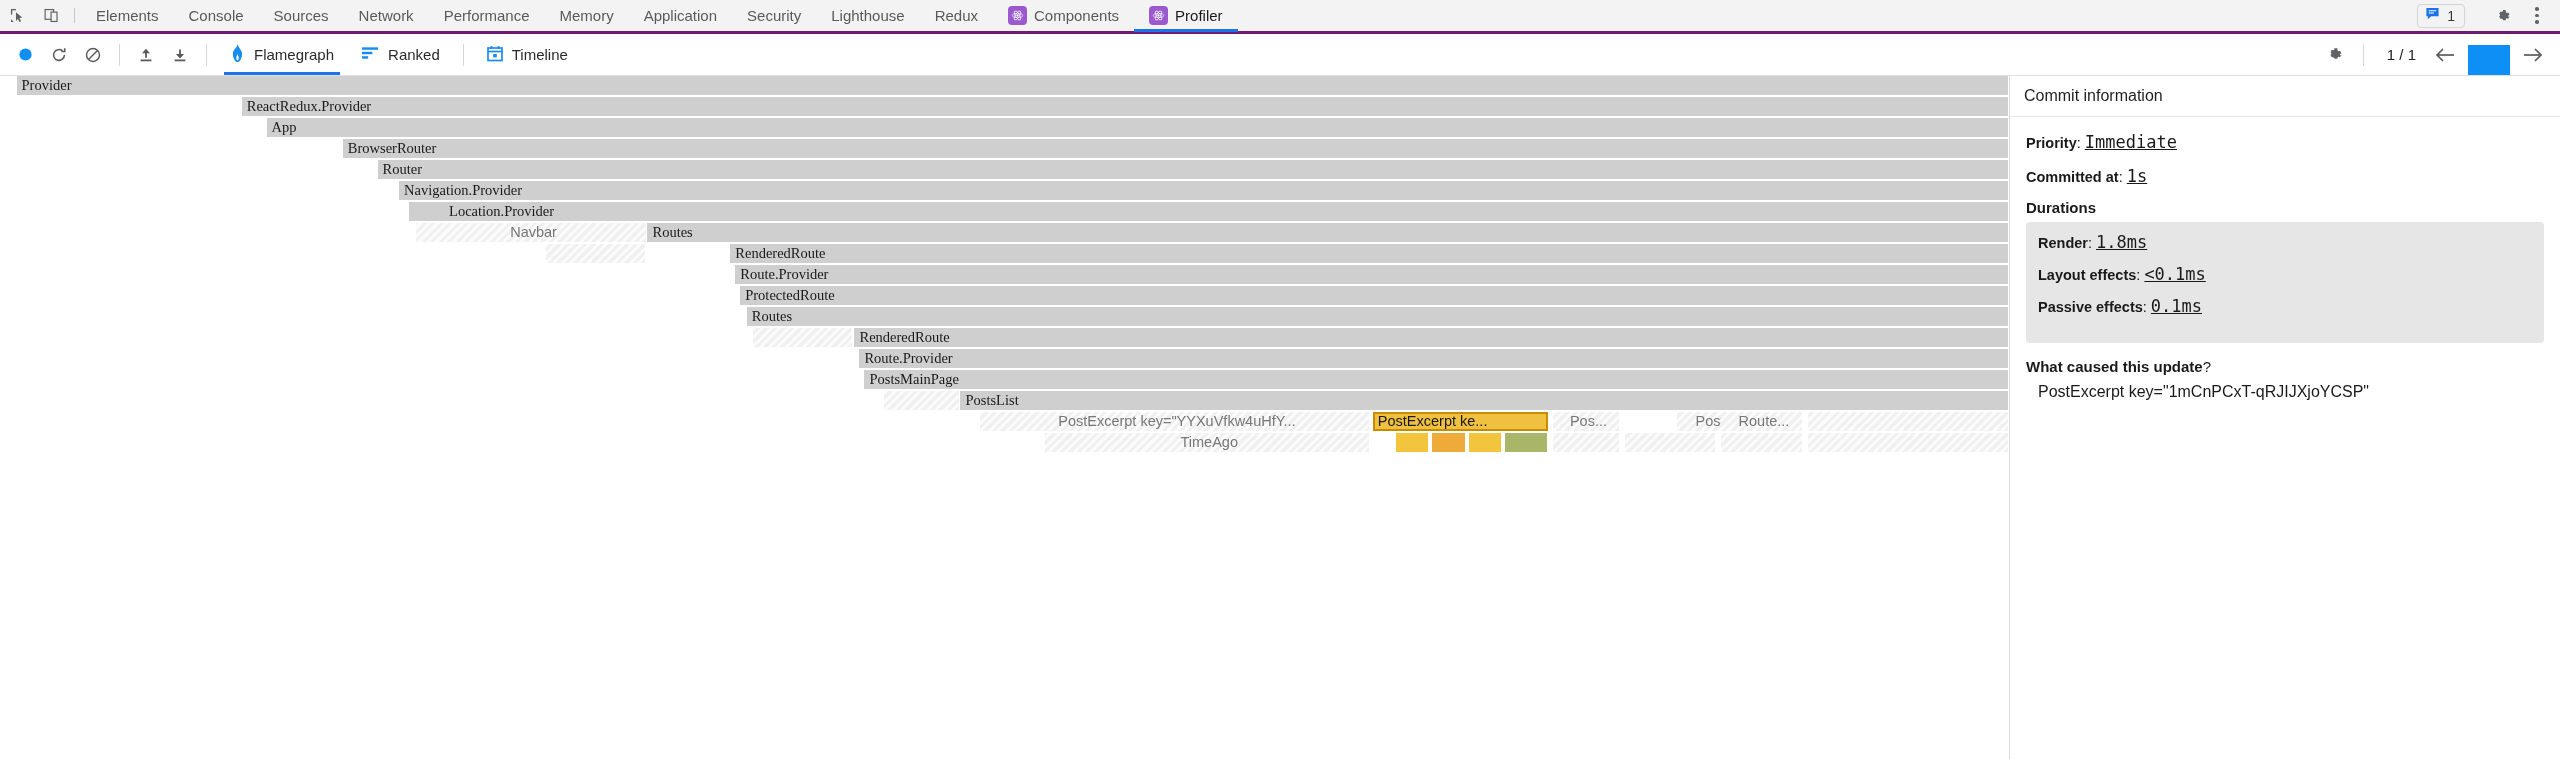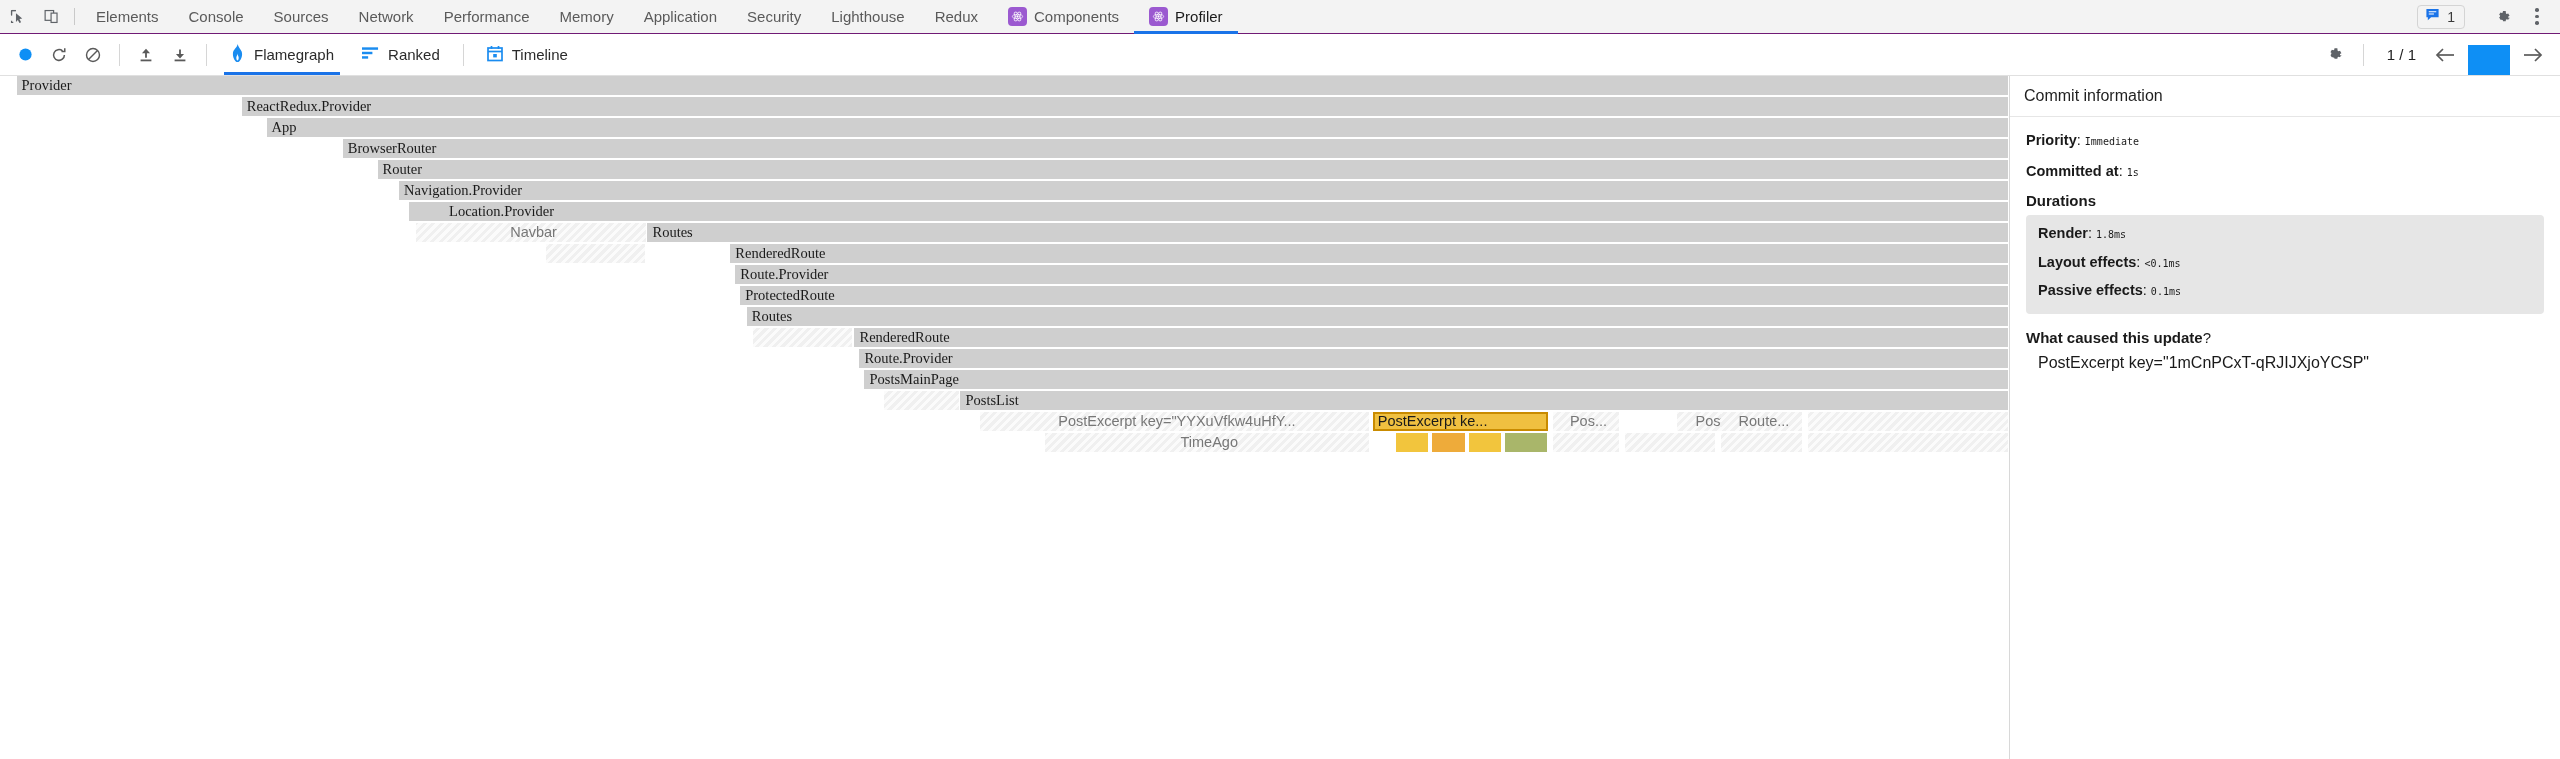--- a/index.html
+++ b/index.html
@@ -7,21 +7,21 @@
     width: 2560px; height: 759px;
     font-family: "Liberation Sans", sans-serif;
     background: #ffffff;
     overflow: hidden;
   }
 
   
   #devtools-tabbar {
     height: 34px;
     background: #f3f3f3;
-    border-bottom: 1px solid #701a75;
+    border-bottom: 3px solid #701a75;
     display: flex;
     align-items: stretch;
     position: relative;
   }
   .dt-icon-btn {
     width: 34px;
     display: flex; align-items: center; justify-content: center;
     cursor: pointer;
   }
   .dt-sep {
@@ -196,30 +196,30 @@
     color: #1f1f1f;
     border-bottom: 1px solid #e6e6e6;
   }
   #commit-body {
     padding: 14px 16px;
     font-size: 14.5px;
     color: #1a1a1a;
   }
   .kv { margin-bottom: 11px; line-height: 1.35; }
   .kv b { font-weight: bold; }
-  .mono { font-family: "DejaVu Sans Mono", "Liberation Mono", monospace; font-size: 10px; }
+  .mono { font-family: "DejaVu Sans Mono", "Liberation Mono", monospace; font-size: 17px; text-decoration: underline; }
   .sec-title { font-weight: bold; font-size: 15px; margin-bottom: 6px; }
   #durations-box {
     background: #e6e6e6;
     border-radius: 4px;
     padding: 9px 12px;
     margin-bottom: 15px;
   }
   #durations-box .kv { margin-bottom: 9px; }
-  #durations-box .kv:last-child { margin-bottom: 4px; }
+  #durations-box .kv:last-child { margin-bottom: 16px; }
   .cause-q { font-weight: normal; }
   #cause-item {
     padding-left: 12px;
     font-size: 16px;
     line-height: 1.32;
     color: #1a1a1a;
     word-break: break-word;
     cursor: pointer;
   }
 </style>

